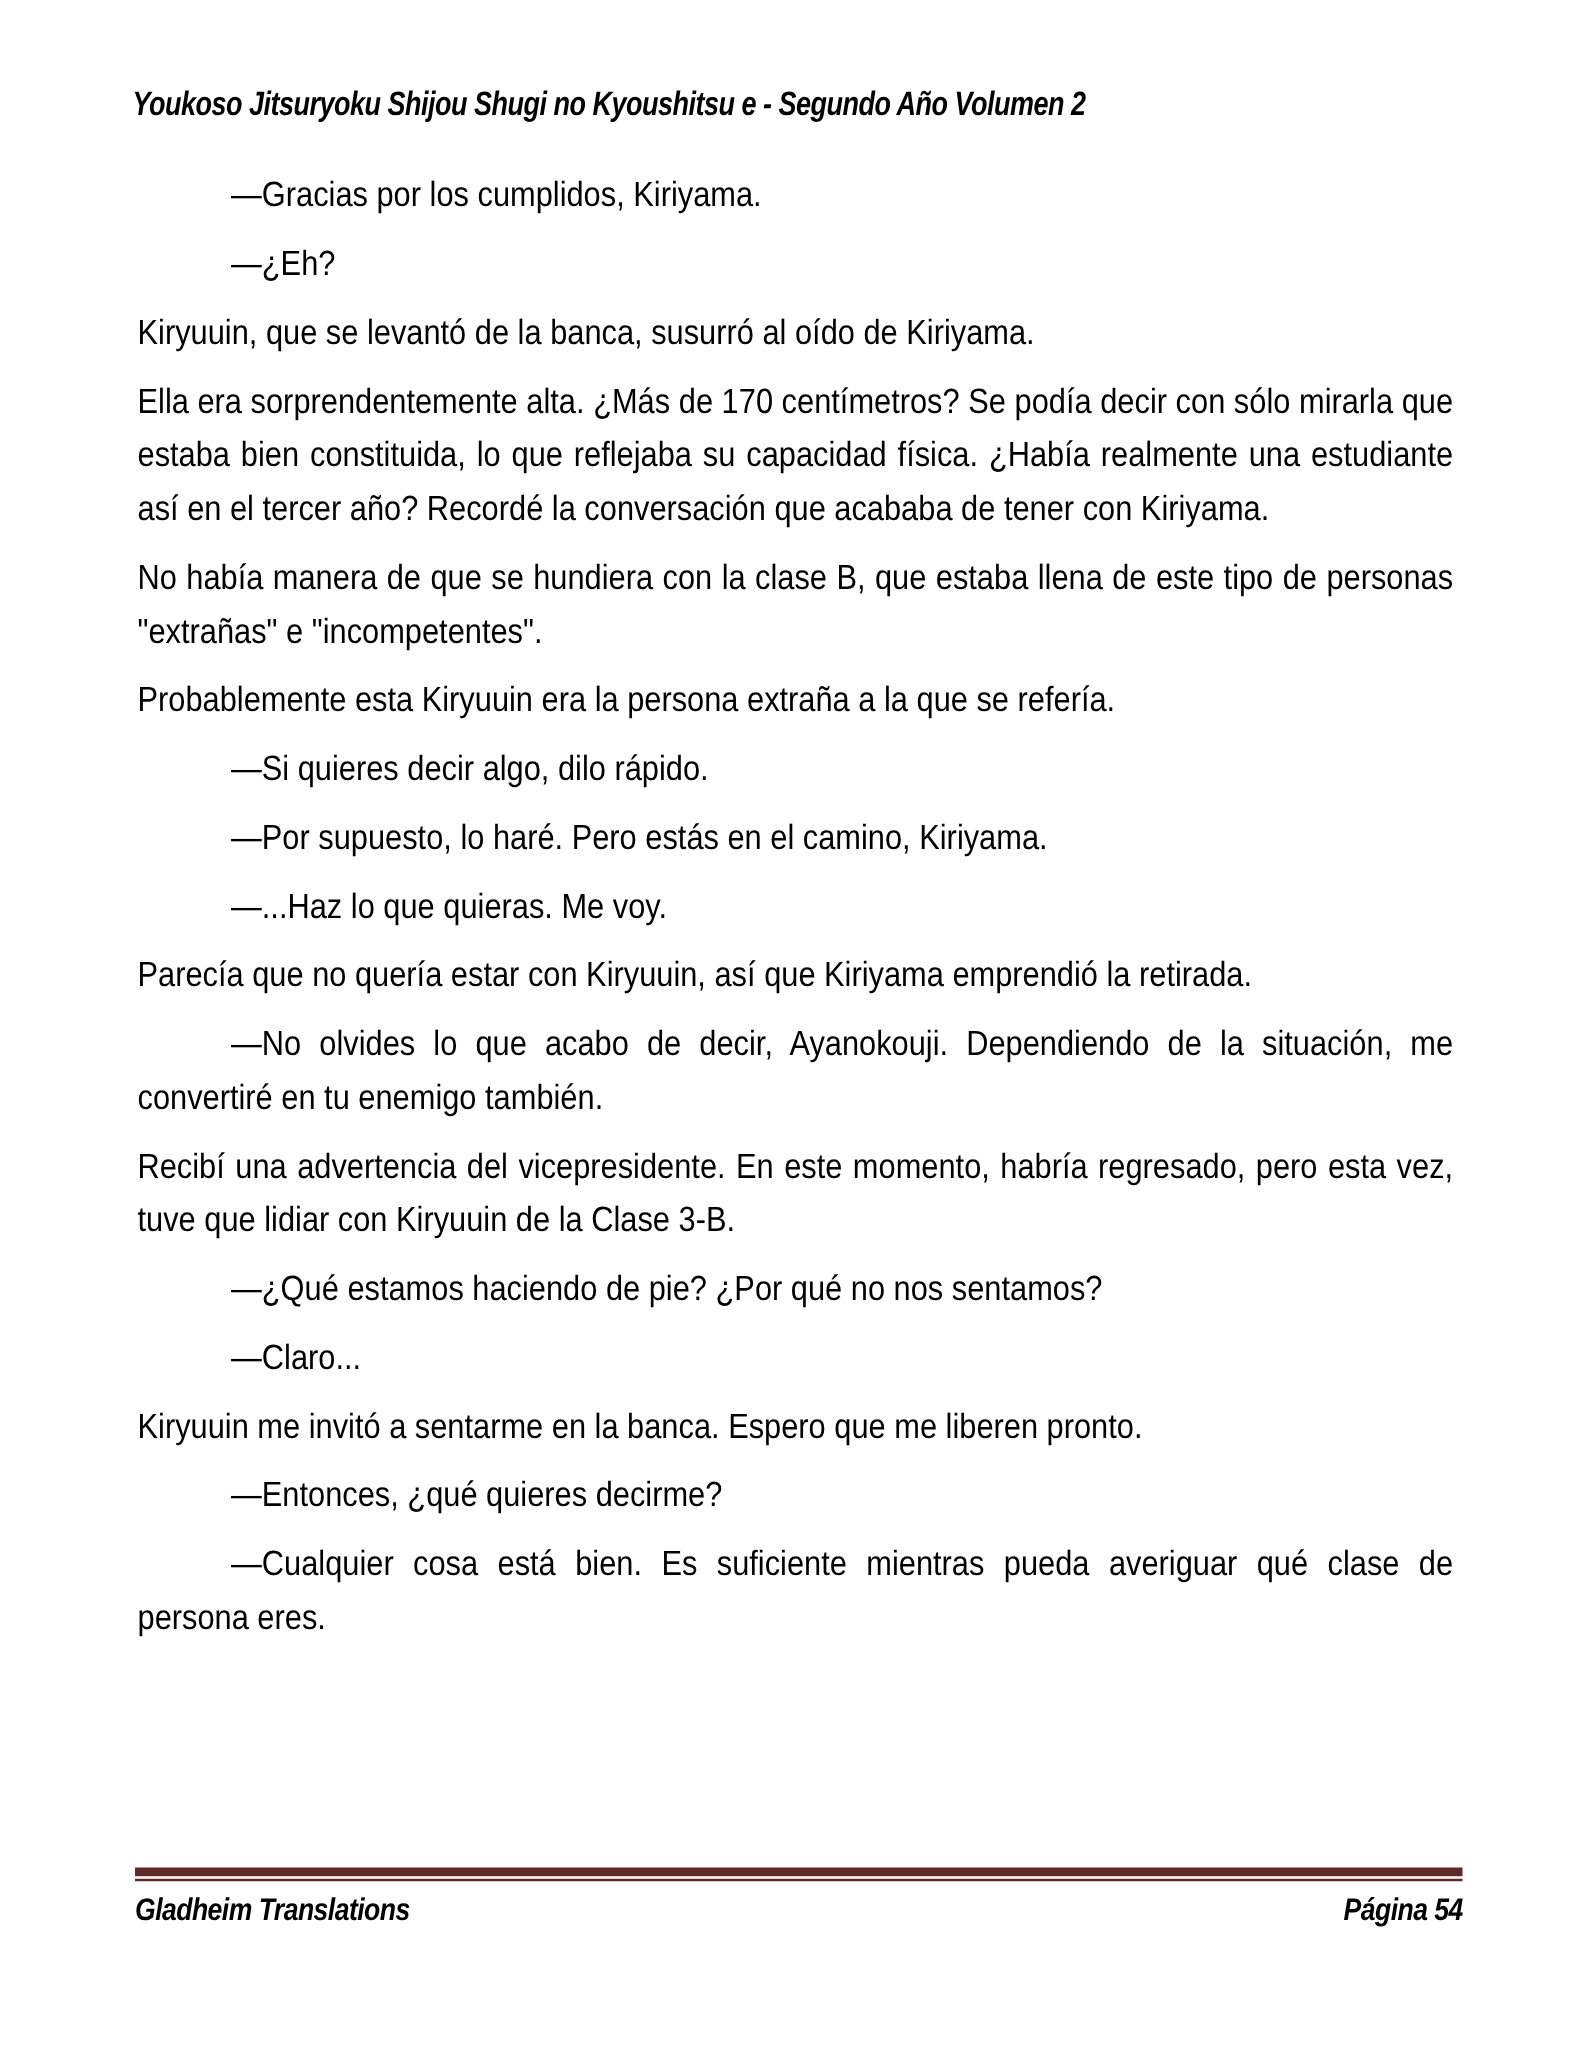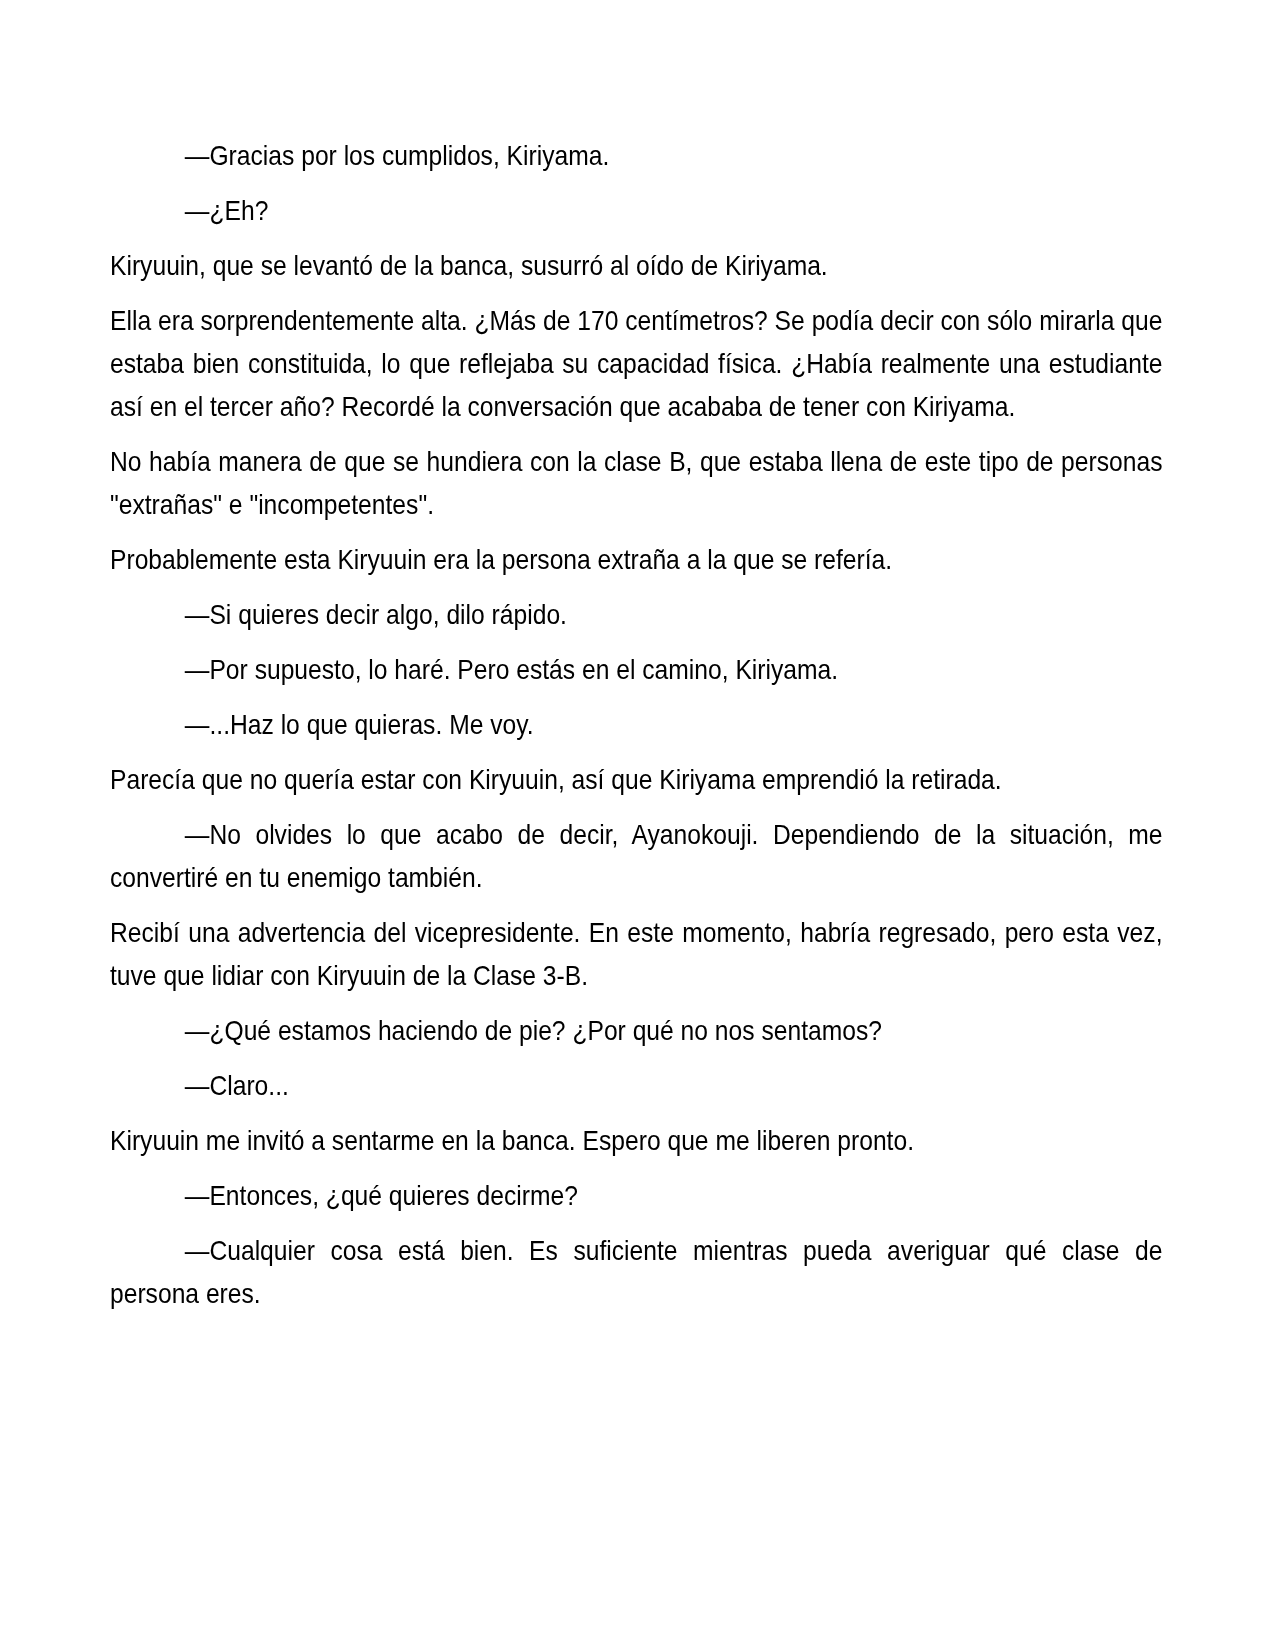--- a/index.html
+++ b/index.html
@@ -68,20 +68,23 @@
     letter-spacing: -0.5px;
   }
   .footer-left  { transform: scaleX(0.85); transform-origin: 0 50%; white-space: nowrap; }
   .footer-right { transform: scaleX(0.85); transform-origin: 100% 50%; white-space: nowrap; }
 </style>
 </head>
 <body>
 
 <div class="page">
 
+  <div class="doc-header">
+    <span class="title">Youkoso Jitsuryoku Shijou Shugi no Kyoushitsu e - Segundo Año Volumen 2</span>
+  </div>
 
   <div class="body-text">
       <p class="para dialogue">—Gracias por los cumplidos, Kiriyama.</p>
       <p class="para dialogue">—¿Eh?</p>
       <p class="para narration">Kiryuuin, que se levantó de la banca, susurró al oído de Kiriyama.</p>
       <p class="para narration">Ella era sorprendentemente alta. ¿Más de 170 centímetros? Se podía decir con sólo mirarla que estaba bien constituida, lo que reflejaba su capacidad física. ¿Había realmente una estudiante así en el tercer año? Recordé la conversación que acababa de tener con Kiriyama.</p>
       <p class="para narration">No había manera de que se hundiera con la clase B, que estaba llena de este tipo de personas "extrañas" e "incompetentes".</p>
       <p class="para narration">Probablemente esta Kiryuuin era la persona extraña a la que se refería.</p>
       <p class="para dialogue">—Si quieres decir algo, dilo rápido.</p>
       <p class="para dialogue">—Por supuesto, lo haré. Pero estás en el camino, Kiriyama.</p>
@@ -89,14 +92,22 @@
       <p class="para narration">Parecía que no quería estar con Kiryuuin, así que Kiriyama emprendió la retirada.</p>
       <p class="para dialogue">—No olvides lo que acabo de decir, Ayanokouji. Dependiendo de la situación, me convertiré en tu enemigo también.</p>
       <p class="para narration">Recibí una advertencia del vicepresidente. En este momento, habría regresado, pero esta vez, tuve que lidiar con Kiryuuin de la Clase 3-B.</p>
       <p class="para dialogue">—¿Qué estamos haciendo de pie? ¿Por qué no nos sentamos?</p>
       <p class="para dialogue">—Claro...</p>
       <p class="para narration">Kiryuuin me invitó a sentarme en la banca. Espero que me liberen pronto.</p>
       <p class="para dialogue">—Entonces, ¿qué quieres decirme?</p>
       <p class="para dialogue">—Cualquier cosa está bien. Es suficiente mientras pueda averiguar qué clase de persona eres.</p>
     </div>
 
+  <div class="doc-footer">
+    <div class="divider-thick" style="background: rgb(94, 42, 40);"></div>
+    <div class="divider-thin" style="background: rgb(94, 42, 40);"></div>
+    <div class="footer-row">
+      <span class="footer-left">Gladheim Translations</span>
+      <span class="footer-right">Página 54</span>
+    </div>
+  </div>
 
 </div>
 
 </body></html>

